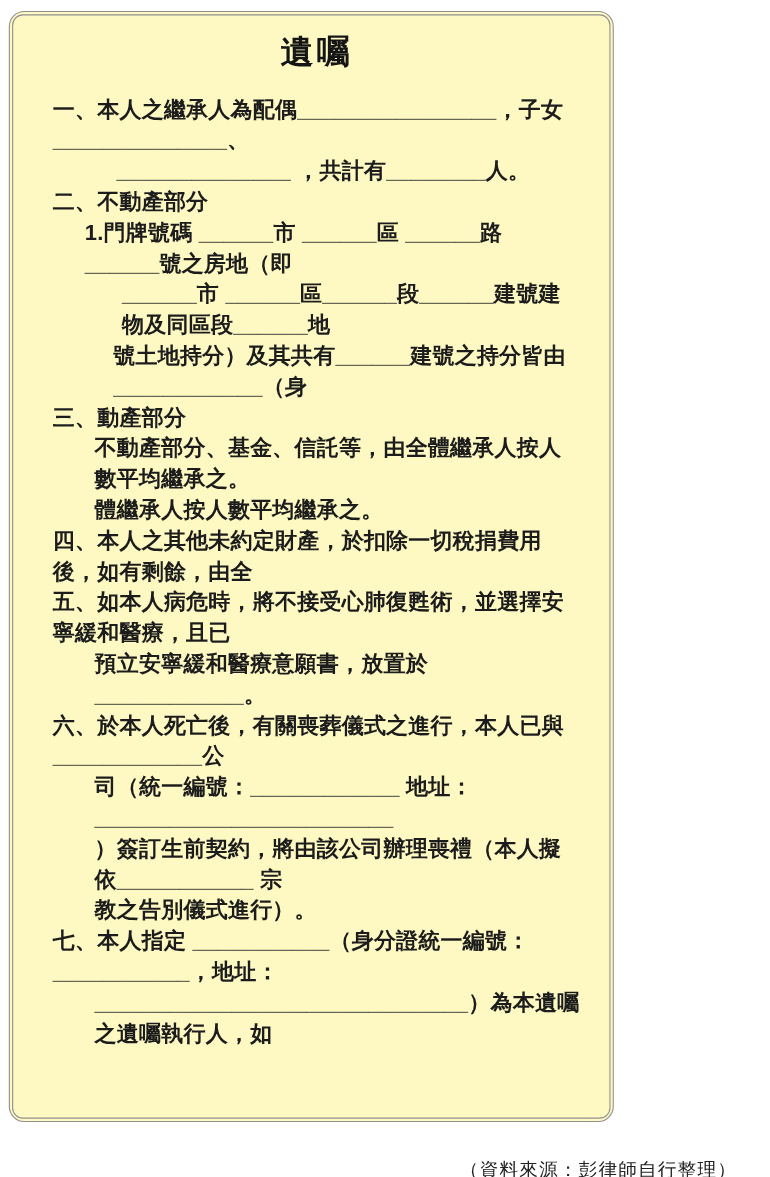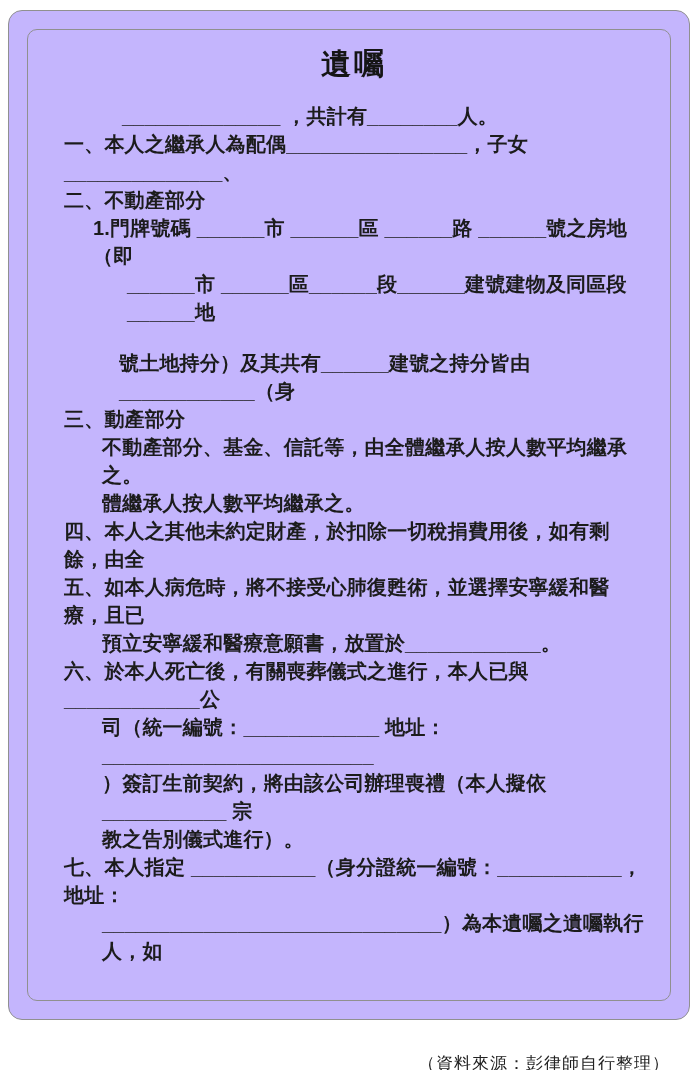--- a/index.html
+++ b/index.html
@@ -8,27 +8,27 @@
     background: #ffffff;
     width: 700px;
     height: 1070px;
     position: relative;
     font-family: "Liberation Sans", sans-serif;
   }
   .card-outer {
     position: absolute;
     left: 8px;
     top: 10px;
-    width: 682px;
+    width: 550px;
     height: 1010px;
     border: 1.5px solid #909090;
     border-radius: 14px;
     box-sizing: border-box;
-    padding: 18px;
-    background: #c4b5fd;
+    padding: 2px;
+    background: #fef9c3;
   }
   .card-inner {
     width: 100%;
     height: 100%;
     border: 1.5px solid #909090;
     border-radius: 10px;
     box-sizing: border-box;
     padding: 16px 26px 18px 36px;
     overflow: hidden;
   }
@@ -48,21 +48,21 @@
     line-height: 28px;
     white-space: pre-wrap;
     letter-spacing: 0.2px;
   }
   
   .ind-pre  { padding-left: 25px; }  
   .ind-hang { padding-left: 38px; }  
   .ind-deep { padding-left: 58px; }  
   .ind-sub  { padding-left: 29px; }  
   .ind-sub2 { padding-left: 63px; }  
-  .ind-sub3 { padding-left: 55px; margin-top: 23px; }
+  .ind-sub3 { padding-left: 55px; }
   .source-note {
     position: absolute;
     right: 30px;
     top: 1032px;
     font-family: "Liberation Serif", serif;
     font-size: 17px;
     color: #222222;
     letter-spacing: 1px;
     margin-top: 20px;
   }
@@ -70,22 +70,22 @@
 </head>
 <body>
 
 <div class="card-outer">
   <div class="card-inner">
 
     <h1 class="doc-title">遺囑</h1>
 
 
     <div>
+      <div class="line">一、本人之繼承人為配偶________________，子女______________、</div>
       <div class="line ind-deep">______________ ，共計有________人。</div>
-      <div class="line">一、本人之繼承人為配偶________________，子女______________、</div>
     </div>
 
     <div>
       <div class="line">二、不動產部分</div>
       <div class="line ind-sub">1.門牌號碼 ______市 ______區 ______路 ______號之房地（即</div>
       <div class="line ind-sub2">______市 ______區______段______建號建物及同區段______地</div>
       <div class="line ind-sub3">號土地持分）及其共有______建號之持分皆由____________（身</div>
     </div>
 
     <div>

